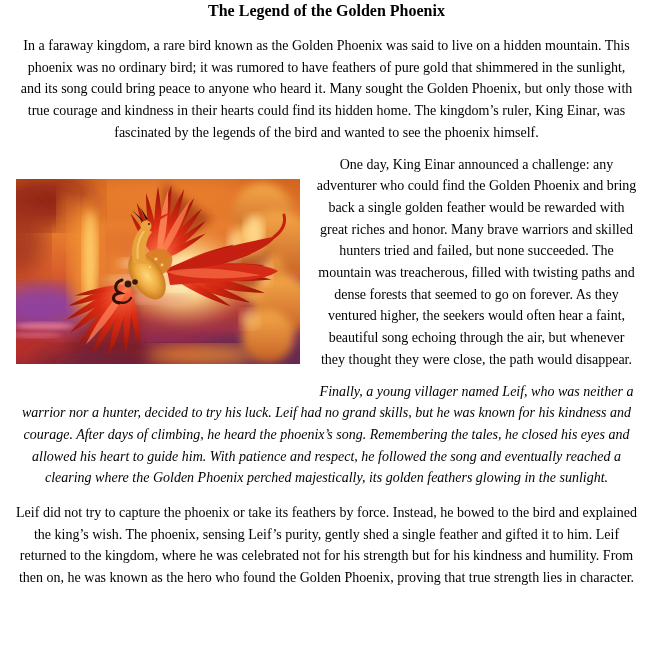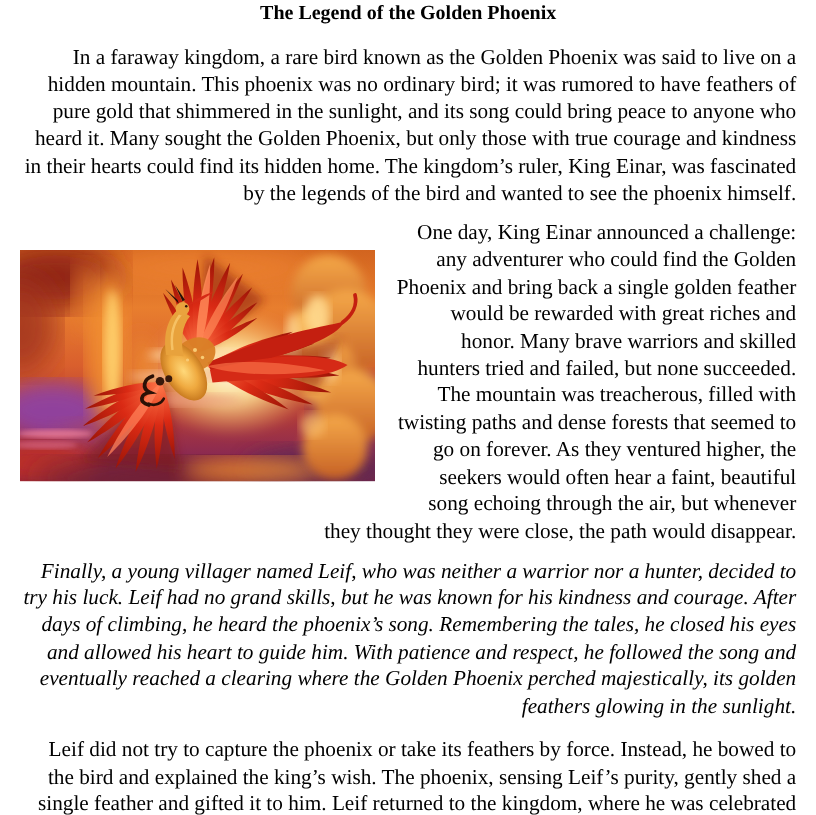--- a/index.html
+++ b/index.html
@@ -7,22 +7,22 @@
     width: 653px; height: 652px; overflow: hidden;
     font-family: "Liberation Serif", "DejaVu Serif", serif;
     color: #000000;
   }
   .doc { padding: 0 16px; }
   .doc-title {
     font-size: 16px; line-height: 21px; font-weight: bold;
     text-align: center; margin: 0 0 14px 0;
   }
   .para {
-    font-size: 17px; line-height: 21.7px;
-    margin: 0 0 10px 0; text-align: right;
+    font-size: 14px; line-height: 21.7px;
+    margin: 0 0 10px 0; text-align: center;
   }
   .para.gap-lg { margin-bottom: 13px; font-style: italic; }
   .img-float {
     float: left; width: 284px; height: 185px;
     margin: 25px 16px 20px 0;
   }
   .img-float svg { display: block; }
 </style>
 </head>
 <body>

